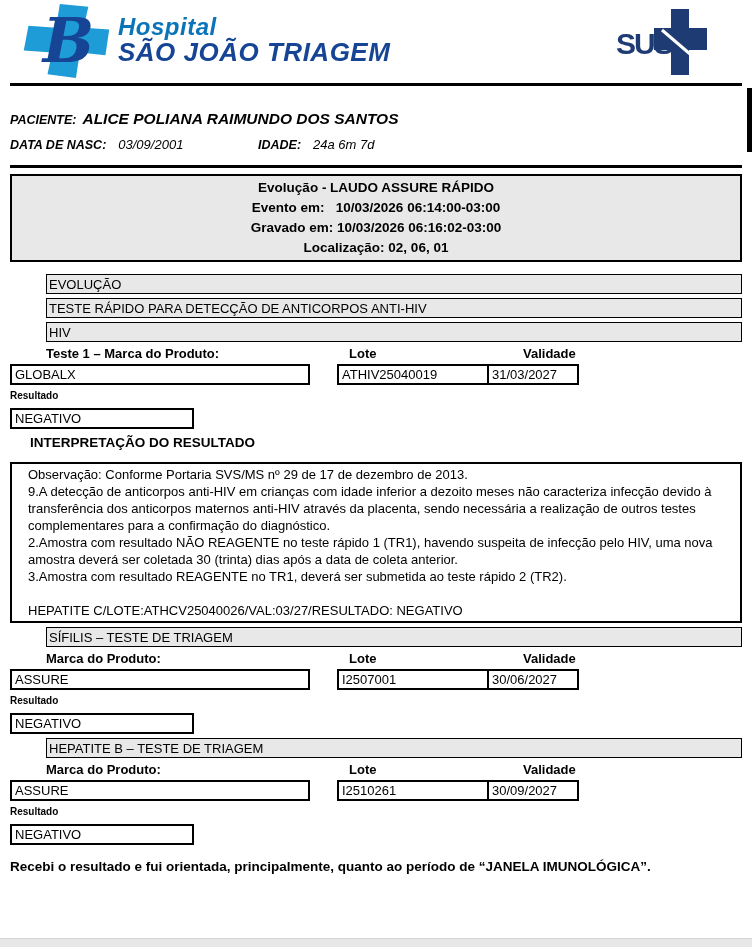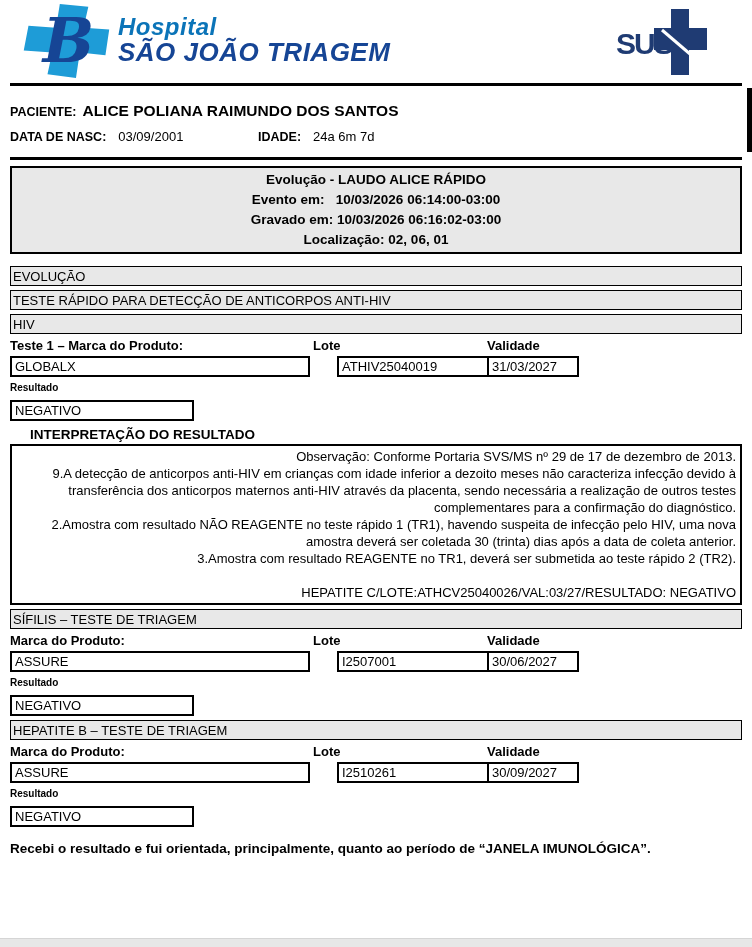--- a/index.html
+++ b/index.html
@@ -22,50 +22,50 @@
   .brand svg{display:block;}
   .brand-text{margin-top:12px;margin-left:2px;font-style:italic;font-weight:bold;line-height:1.02;white-space:nowrap;}
   .brand-line1{color:var(--logo-medium-blue);font-size:24px;letter-spacing:.5px;}
   .brand-line2{color:var(--logo-dark-blue);font-size:26px;letter-spacing:.5px;}
   .sus{margin-top:5px;}
   
   .divider{height:3px;background:var(--border-black);margin:0 10px;}
   .right-bar{position:absolute;right:0;top:88px;width:5px;height:64px;background:var(--border-black);}
   .bottom-strip{position:absolute;left:0;right:0;bottom:0;height:8px;background:#e7e7e7;border-top:1px solid #d5d5d5;}
   
-  .patient{padding:16px 10px 13px;position:relative;}
+  .patient{padding:24px 10px 13px;position:relative;font-style:italic;}
   .p-row{display:flex;align-items:baseline;}
   .p-row + .p-row{margin-top:9px;}
   .p-label{font-weight:bold;font-size:12.5px;}
   .p-name{font-weight:bold;font-size:15.5px;margin-left:6px;}
   .p-value{font-size:13px;margin-left:12px;}
   .idade-group{position:absolute;left:258px;display:flex;align-items:baseline;}
   
   .content{margin:0 10px;}
   .event-box{margin-top:6px;border:2px solid var(--border-black);background:var(--section-gray);
     text-align:center;font-weight:bold;font-size:13.5px;line-height:20px;padding:2px 0;}
   .event-line{white-space:pre-wrap;}
   
   .bar{border:1px solid var(--border-black);background:var(--section-gray);
     font-size:13px;height:20px;line-height:18px;padding:1px 2px 0;box-sizing:border-box;}
   .bar-first{margin-top:12px;}
-  .bar+* , .bar{margin-bottom:0;}
+  .bar+* , .bar{margin-bottom:0;margin-left:36px;}
   .bar-gap{margin-top:4px;}
   
   .cols{display:grid;grid-template-columns:303px 174px 1fr;margin-top:4px;}
   .f-label{font-weight:bold;font-size:13px;height:16px;}
   .boxes{display:grid;grid-template-columns:303px 174px 1fr;margin-top:2px;}
   .value-box{border:2px solid var(--border-black);background:#fff;height:21px;
     box-sizing:border-box;display:flex;align-items:center;padding:0 3px;font-size:13px;}
   .w1{width:300px;} .w2{width:153px;margin-left:24px;} .w3{width:92px;} .w-result{width:184px;}
   .result-label{font-weight:bold;font-size:10px;margin-top:5px;height:16px;}
   .result-box{margin-top:2px;}
   
   .interp-title{font-weight:bold;font-size:13.5px;margin-top:6px;height:17px;padding-left:20px;}
-  .interp-box{border:2px solid var(--border-black);margin-top:0;padding:2px 4px;font-size:13px;line-height:17px;text-align:right;}
+  .interp-box{border:2px solid var(--border-black);margin-top:10px;padding:2px 16px;font-size:13px;line-height:17px;}
   .interp-box .gap-top{margin-top:17px;}
   
   .footer-statement{font-weight:bold;font-size:13.5px;margin-top:14px;}
   
   .fill-light{fill:var(--logo-light-blue);}
   .fill-navy{fill:var(--sus-navy);}
   .sus-text{fill:var(--sus-navy);font-family:"Liberation Sans",sans-serif;font-weight:bold;font-size:30px;letter-spacing:-2px;}
   .logo-b{fill:var(--logo-dark-blue);font-family:"DejaVu Serif",serif;font-weight:bold;font-style:italic;font-size:64px;}
 </style>
 </head>
@@ -110,21 +110,21 @@
         <span class="p-value">24a 6m 7d</span>
       </span>
     </div>
   </div>
 
   <div class="divider"></div>
 
   <div class="content">
 
     <div class="event-box">
-      <div class="event-line">Evolução - LAUDO ALICE RÁPIDO</div>
+      <div class="event-line">Evolução - LAUDO ASSURE RÁPIDO</div>
       <div class="event-line">Evento em:   10/03/2026 06:14:00-03:00</div>
       <div class="event-line">Gravado em: 10/03/2026 06:16:02-03:00</div>
       <div class="event-line">Localização: 02, 06, 01</div>
     </div>
 
     <div class="bar bar-first">EVOLUÇÃO</div>
     <div class="bar bar-gap">TESTE RÁPIDO PARA DETECÇÃO DE ANTICORPOS ANTI-HIV</div>
     <div class="bar bar-gap">HIV</div>
 
     <div class="cols">

